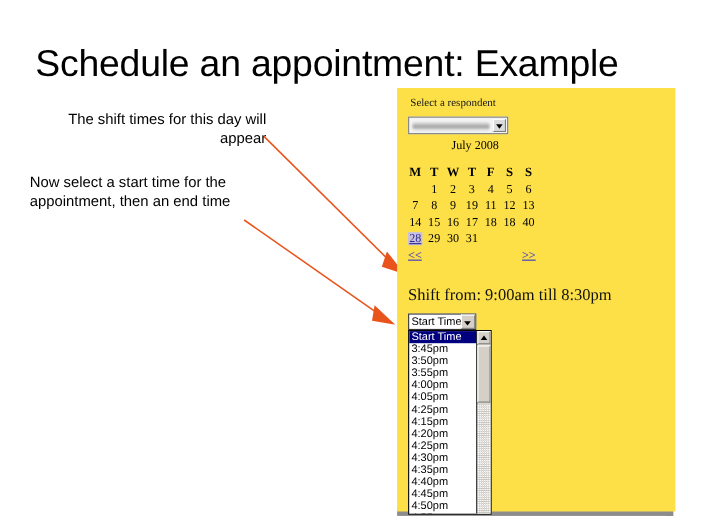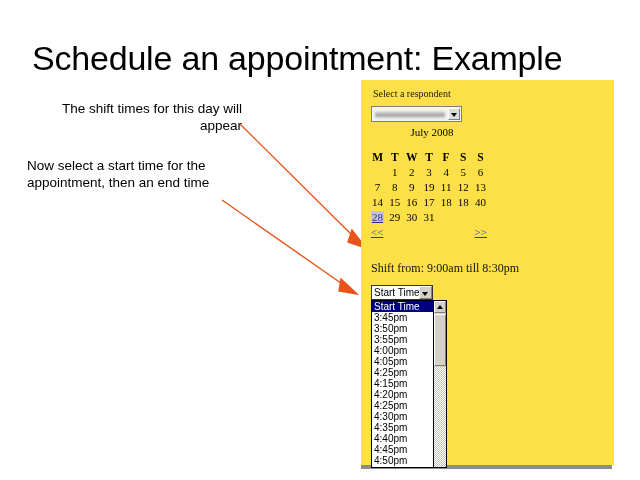--- a/index.html
+++ b/index.html
@@ -193,21 +193,21 @@
   }
   #cal-prev { left: 2px; top: 0; }
   #cal-next { right: 2px; top: 0; }
 
   
   #shift-text {
     position: absolute;
     left: 10px;
     top: 181px;
     font-family: "Liberation Serif", serif;
-    font-size: 12px;
+    font-size: 15px;
     color: #111111;
     white-space: nowrap;
   }
 
   
   #starttime-combo {
     position: absolute;
     left: 10px;
     top: 205px;
     width: 62px;

